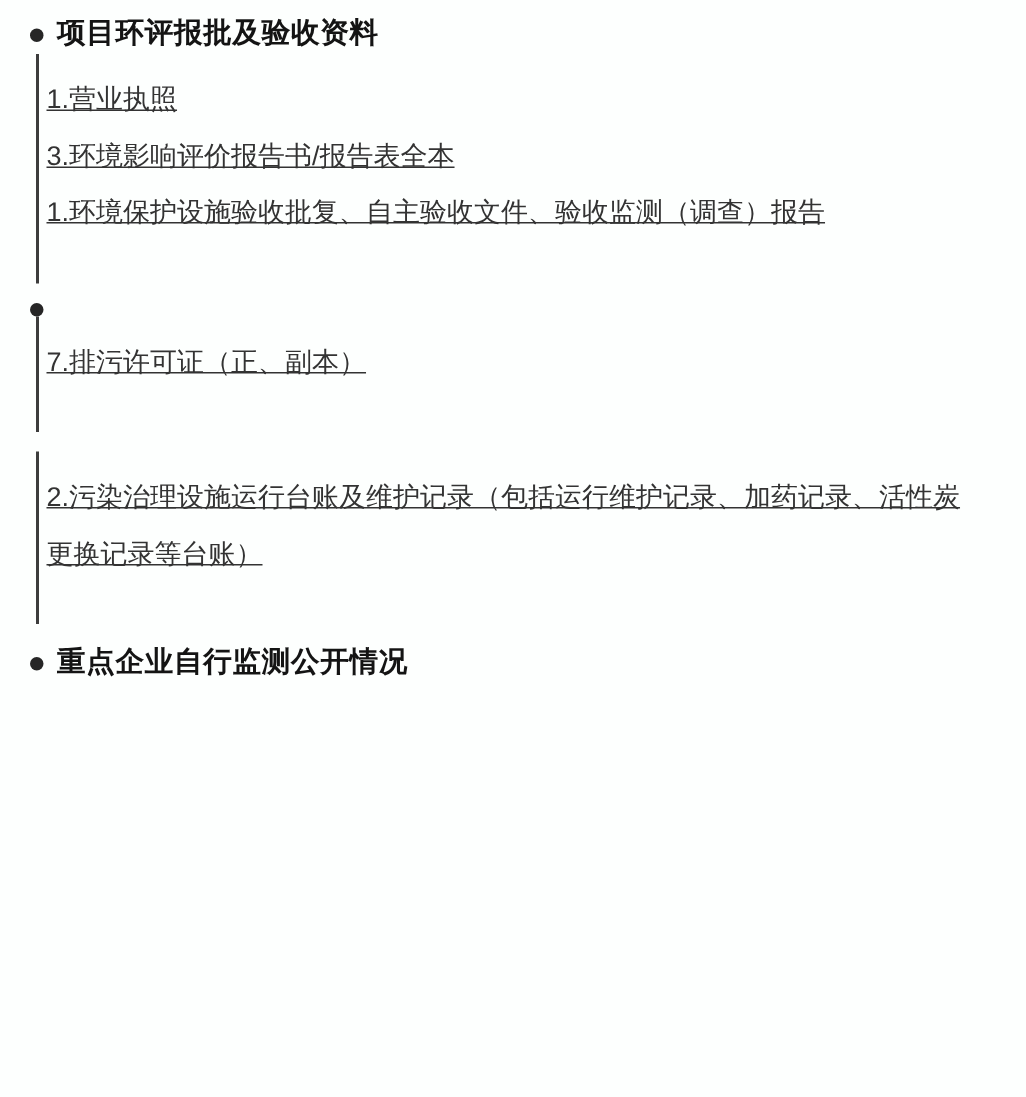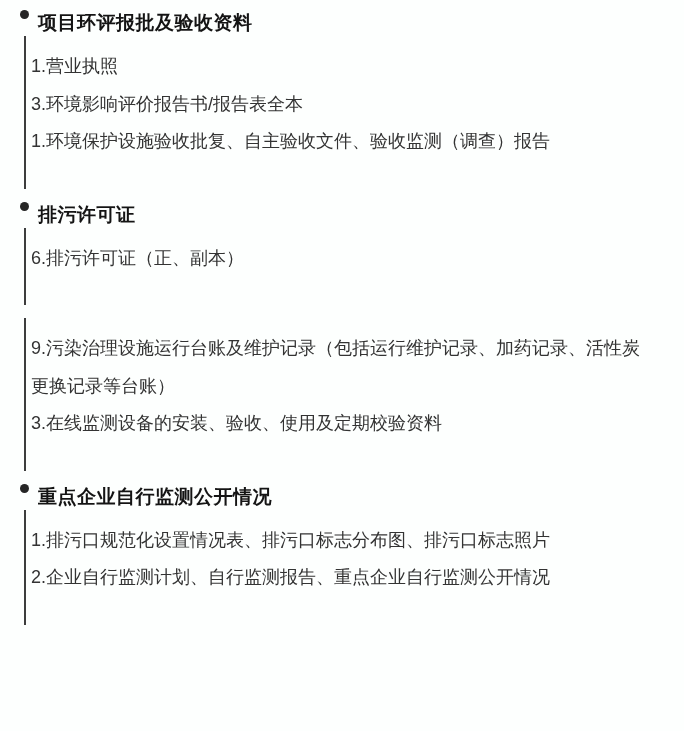--- a/index.html
+++ b/index.html
@@ -7,20 +7,21 @@
   body {
     width: 684px;
     min-height: 731px;
     background: #fdfffe;
     font-family: "Liberation Sans", "DejaVu Sans", sans-serif;
     padding: 10px 0 2px 20px;
   }
   .section { margin: 0 0 13px 0; }
   .section-header {
     display: flex;
+    align-items: center;
   }
   .bullet {
     width: 9px;
     height: 9px;
     border-radius: 50%;
     background: #262626;
     flex: 0 0 auto;
     margin-right: 9px;
   }
   .section-title {
@@ -35,20 +36,21 @@
     margin-left: 4px;
     border-left: 2px solid #3d3d3d;
     padding: 12px 40px 28px 5px;
   }
   .item {
     margin: 0;
     font-size: 18px;
     color: #333333;
     line-height: 37.5px;
     word-break: break-all;
+    text-decoration: underline;
   }
 </style>
 </head>
 <body>
 
 <div id="checklist">
   <section class="section">
     <div class="section-header">
       <span class="bullet"></span>
       <h2 class="section-title">项目环评报批及验收资料</h2>
@@ -59,40 +61,33 @@
 
   <p class="item">3.环境影响评价报告书/报告表全本</p>
 
   <p class="item">1.环境保护设施验收批复、自主验收文件、验收监测（调查）报告</p>
 </div>
   </section>
 
   <section class="section">
     <div class="section-header">
       <span class="bullet"></span>
-      <h2 class="section-title">排污许可证</h2>
     </div>
     <div class="section-body">
-  <p class="item">6.排污许可证（正、副本）</p>
+  <p class="item">7.排污许可证（正、副本）</p>
 </div>
   </section>
 
   <section class="section">
     <div class="section-body">
 
-  <p class="item">9.污染治理设施运行台账及维护记录（包括运行维护记录、加药记录、活性炭更换记录等台账）</p>
+  <p class="item">2.污染治理设施运行台账及维护记录（包括运行维护记录、加药记录、活性炭更换记录等台账）</p>
 
-  <p class="item">3.在线监测设备的安装、验收、使用及定期校验资料</p>
 </div>
   </section>
 
   <section class="section">
     <div class="section-header">
       <span class="bullet"></span>
       <h2 class="section-title">重点企业自行监测公开情况</h2>
     </div>
-    <div class="section-body">
-  <p class="item">1.排污口规范化设置情况表、排污口标志分布图、排污口标志照片</p>
-
-  <p class="item">2.企业自行监测计划、自行监测报告、重点企业自行监测公开情况</p>
-</div>
   </section>
 </div>
 
 </body></html>

